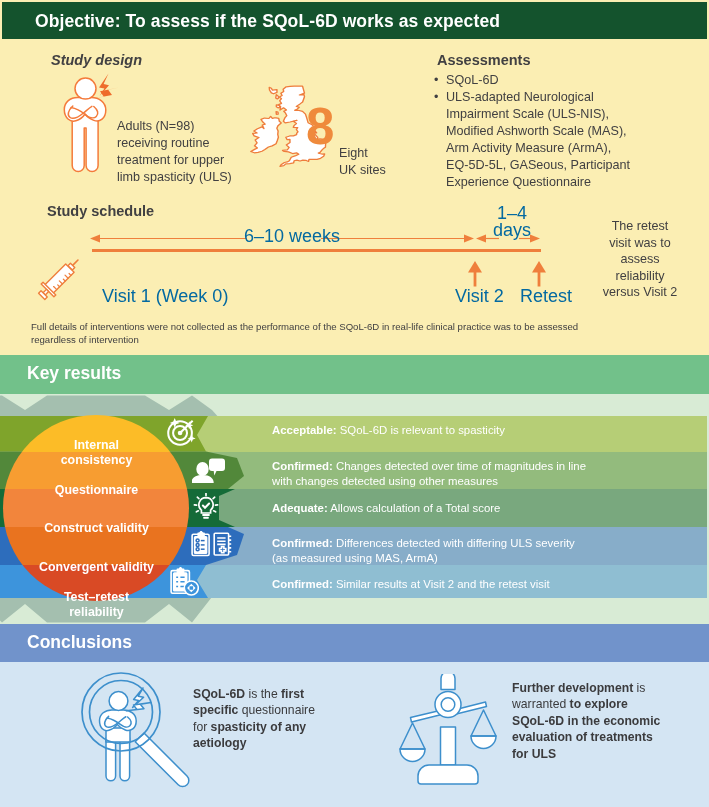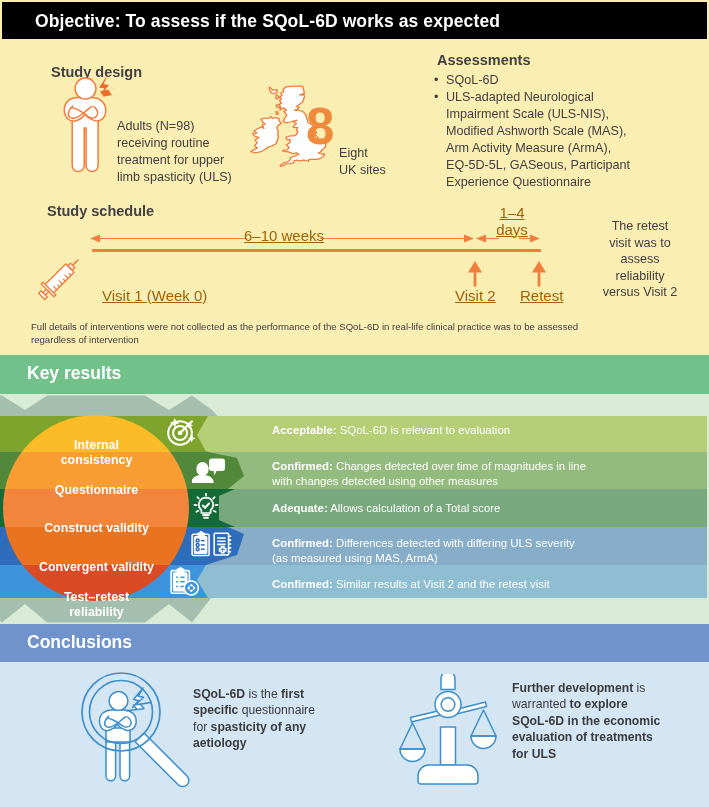--- a/index.html
+++ b/index.html
@@ -1,28 +1,28 @@
 <!DOCTYPE html>
 <html><head>
 <meta charset="utf-8">
 <style>
   html,body{margin:0;padding:0;background:#fff;}
   body{width:709px;height:807px;font-family:"Liberation Sans",sans-serif;overflow:hidden;}
   .page{position:relative;width:709px;height:807px;background:#fff;}
 
   
   .obj{position:absolute;left:0;top:0;width:709px;height:355px;background:#fbeeb3;}
-  .obj-bar{position:absolute;left:2px;top:2px;width:705px;height:37px;background:#000000;}
+  .obj-bar{position:absolute;left:2px;top:2px;width:705px;height:37px;background:#14532d;}
   .obj-bar span{position:absolute;left:33px;top:9px;font-size:17.5px;font-weight:bold;color:#fff;letter-spacing:.1px;}
   .hd2{position:absolute;font-size:14.5px;font-weight:bold;color:#414042;}
   .body-txt{position:absolute;font-size:12.6px;color:#414042;line-height:17px;white-space:pre-line;}
   .alist{position:absolute;left:434px;top:72px;width:210px;margin:0;padding:0 0 0 12px;list-style:none;}
   .alist li{position:relative;font-size:12.6px;color:#414042;line-height:17px;white-space:pre-line;}
   .alist li:before{content:"\2022";position:absolute;left:-12px;top:0;}
-  .sched-lbl{position:absolute;font-size:15px;color:#a16207;line-height:16px;text-decoration:underline;}
+  .sched-lbl{position:absolute;font-size:18px;color:#0369a1;line-height:16px;}
   .footnote{position:absolute;left:31px;top:320px;width:680px;font-size:9.6px;color:#414042;line-height:13px;white-space:pre-line;}
 
   
   .kr{position:absolute;left:0;top:355px;width:709px;height:269px;background:#d8ebd5;overflow:hidden;}
   .kr-bar{position:absolute;left:0;top:0;width:709px;height:39px;background:#72c18a;}
   .kr-bar span{position:absolute;left:27px;top:8px;font-size:17.5px;font-weight:bold;color:#fff;}
   .kr-gear{position:absolute;left:0;top:0;}
   .krow{position:absolute;left:0;width:707px;}
   .kchev{position:absolute;left:0;top:0;}
   .kcircle{position:absolute;left:3px;top:60px;width:186px;height:186px;border-radius:50%;overflow:hidden;}
@@ -41,21 +41,21 @@
 </head>
 <body>
 
 <div class="page">
 
   <div class="obj">
     <div class="obj-bar">
       <span>Objective: To assess if the SQoL-6D works as expected</span>
     </div>
 
-    <div class="hd2" style="left:51px;top:64px;">Study design</div>
+    <div class="hd2" style="left:51px;top:52px;font-style:italic;">Study design</div>
 
     <svg class="ic" style="position:absolute;left:55px;top:70px;" width="72" height="110" viewBox="0 0 72 110">
       <g fill="#ffffff" stroke="#f47b3b" stroke-width="1.5" stroke-linejoin="round" stroke-linecap="round">
 
         <path d="M17.2 40.0 h25.9 v55.5 a6.0 6.0 0 0 1 -12.0 0 V58.0 h-1.9 v37.5 a6.0 6.0 0 0 1 -12.0 0 Z"></path>
 
         <path d="M9.3 39.5 c0 -7.6 6.2 -12.0 13.2 -12.0 h13.8 c7.8 0 14.5 4.6 14.5 12.6 c0 8.2 -6.0 12.6 -11.9 10.3 c-5.9 -2.3 -8.8 -6.4 -8.8 -6.4 s-3.6 5.1 -9.2 6.8 c-5.6 1.7 -11.6 -2.9 -11.6 -11.3 Z"></path>
         <path d="M17.8 36.0 C13.0 40.5 11.9 45.2 15.1 47.5 C18.4 49.9 23.9 46.7 28.5 43.0 C31.9 40.2 34.4 37.8 36.9 36.4" fill="none" stroke-width="1.5"></path>
         <path d="M38.8 36.5 C42.9 39.8 44.0 44.0 41.3 46.5 C38.7 49.1 34.0 47.7 30.2 44.6 C25.8 41.0 20.7 38.4 16.0 37.6" fill="none" stroke-width="1.5"></path>
 
@@ -275,21 +275,21 @@
     </svg>
 
     <div class="klabel" style="top:63px;">Internal
 consistency</div>
     <div class="klabel" style="top:108px;">Questionnaire</div>
     <div class="klabel" style="top:146px;">Construct validity</div>
     <div class="klabel" style="top:185px;">Convergent validity</div>
     <div class="klabel" style="top:215px;">Test–retest
 reliability</div>
 
-    <div class="ktext" style="top:68px;"><b>Acceptable:</b><span> SQoL-6D is relevant to evaluation</span></div>
+    <div class="ktext" style="top:68px;"><b>Acceptable:</b><span> SQoL-6D is relevant to spasticity</span></div>
     <div class="ktext" style="top:104px;"><b>Confirmed:</b><span> Changes detected over time of magnitudes in line
 with changes detected using other measures</span></div>
     <div class="ktext" style="top:146px;"><b>Adequate:</b><span> Allows calculation of a Total score</span></div>
     <div class="ktext" style="top:181px;"><b>Confirmed:</b><span> Differences detected with differing ULS severity
 (as measured using MAS, ArmA)</span></div>
     <div class="ktext" style="top:222px;"><b>Confirmed:</b><span> Similar results at Visit 2 and the retest visit</span></div>
 
     <div class="kr-bar">
       <span>Key results</span>
     </div>

